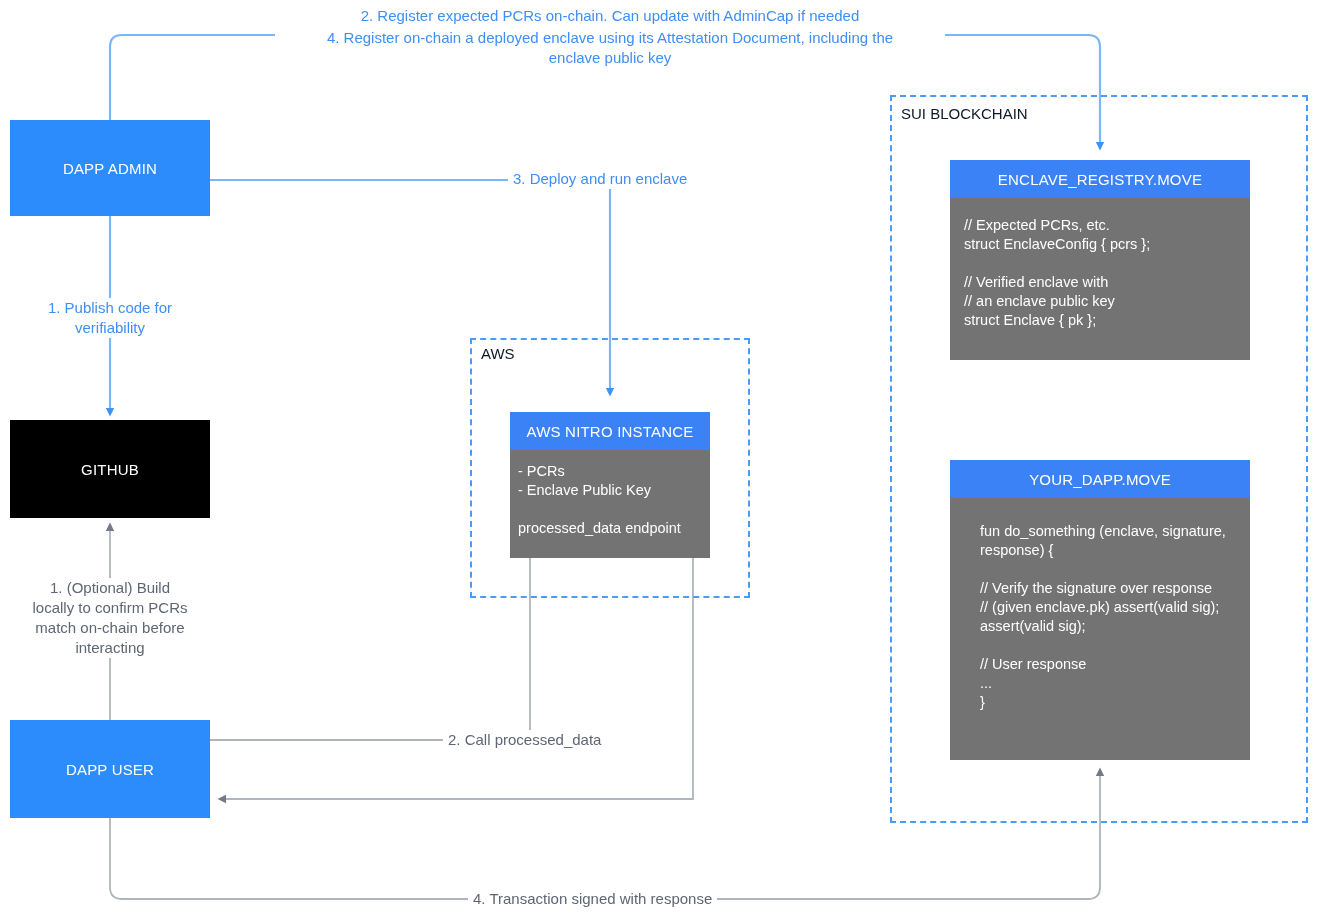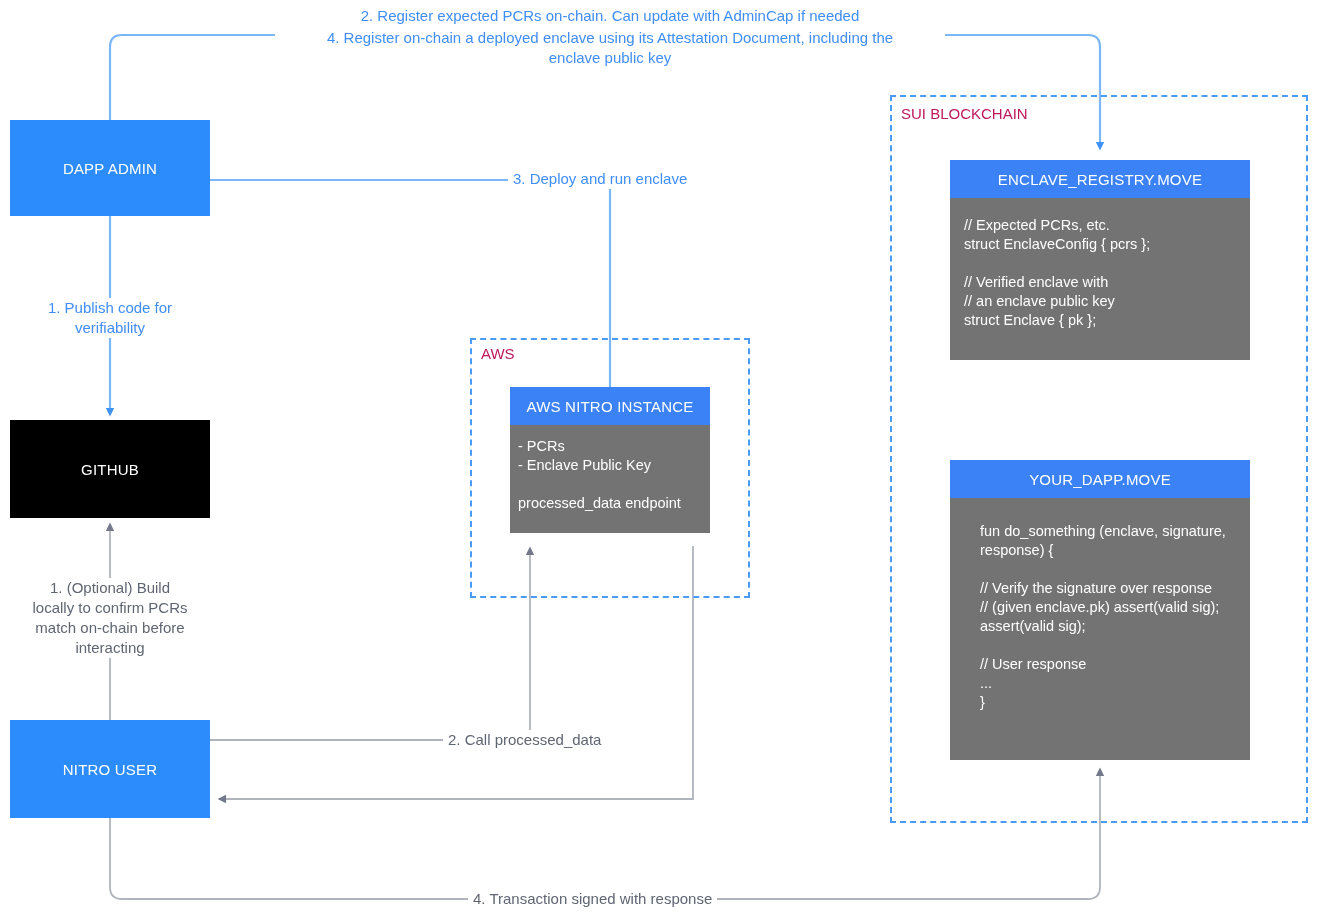--- a/index.html
+++ b/index.html
@@ -68,21 +68,21 @@
 
   
   .group {
     position: absolute;
     border: 2px dashed #4a9bf5;
     box-sizing: border-box;
     background: transparent;
   }
   .group-label {
     position: absolute;
-    color: #be185d;
+    color: #0f172a;
     font-size: 15px;
     background: #ffffff;
     padding: 0 3px;
     white-space: nowrap;
   }
 
   
   .elabel {
     position: absolute;
     font-size: 15px;
@@ -138,24 +138,24 @@
 
   <div class="node solid-box blue-box" style="left:10px; top:120px; width:200px; height:96px;">
     <span>DAPP ADMIN</span>
   </div>
 
   <div class="node solid-box black-box" style="left:10px; top:420px; width:200px; height:98px;">
     <span>GITHUB</span>
   </div>
 
   <div class="node solid-box blue-box" style="left:10px; top:720px; width:200px; height:98px;">
-    <span>NITRO USER</span>
-  </div>
-
-  <div class="module" style="left:510px; top:387px; width:200px;">
+    <span>DAPP USER</span>
+  </div>
+
+  <div class="module" style="left:510px; top:412px; width:200px;">
     <div class="module-header">AWS NITRO INSTANCE</div>
     <div class="module-body" style="height:108px; padding:12px 8px 8px 8px;">- PCRs
 - Enclave Public Key
 
 processed_data endpoint</div>
   </div>
 
   <div class="module" style="left:950px; top:160px; width:300px;">
     <div class="module-header">ENCLAVE_REGISTRY.MOVE</div>
     <div class="module-body" style="height:162px;">// Expected PCRs, etc.

